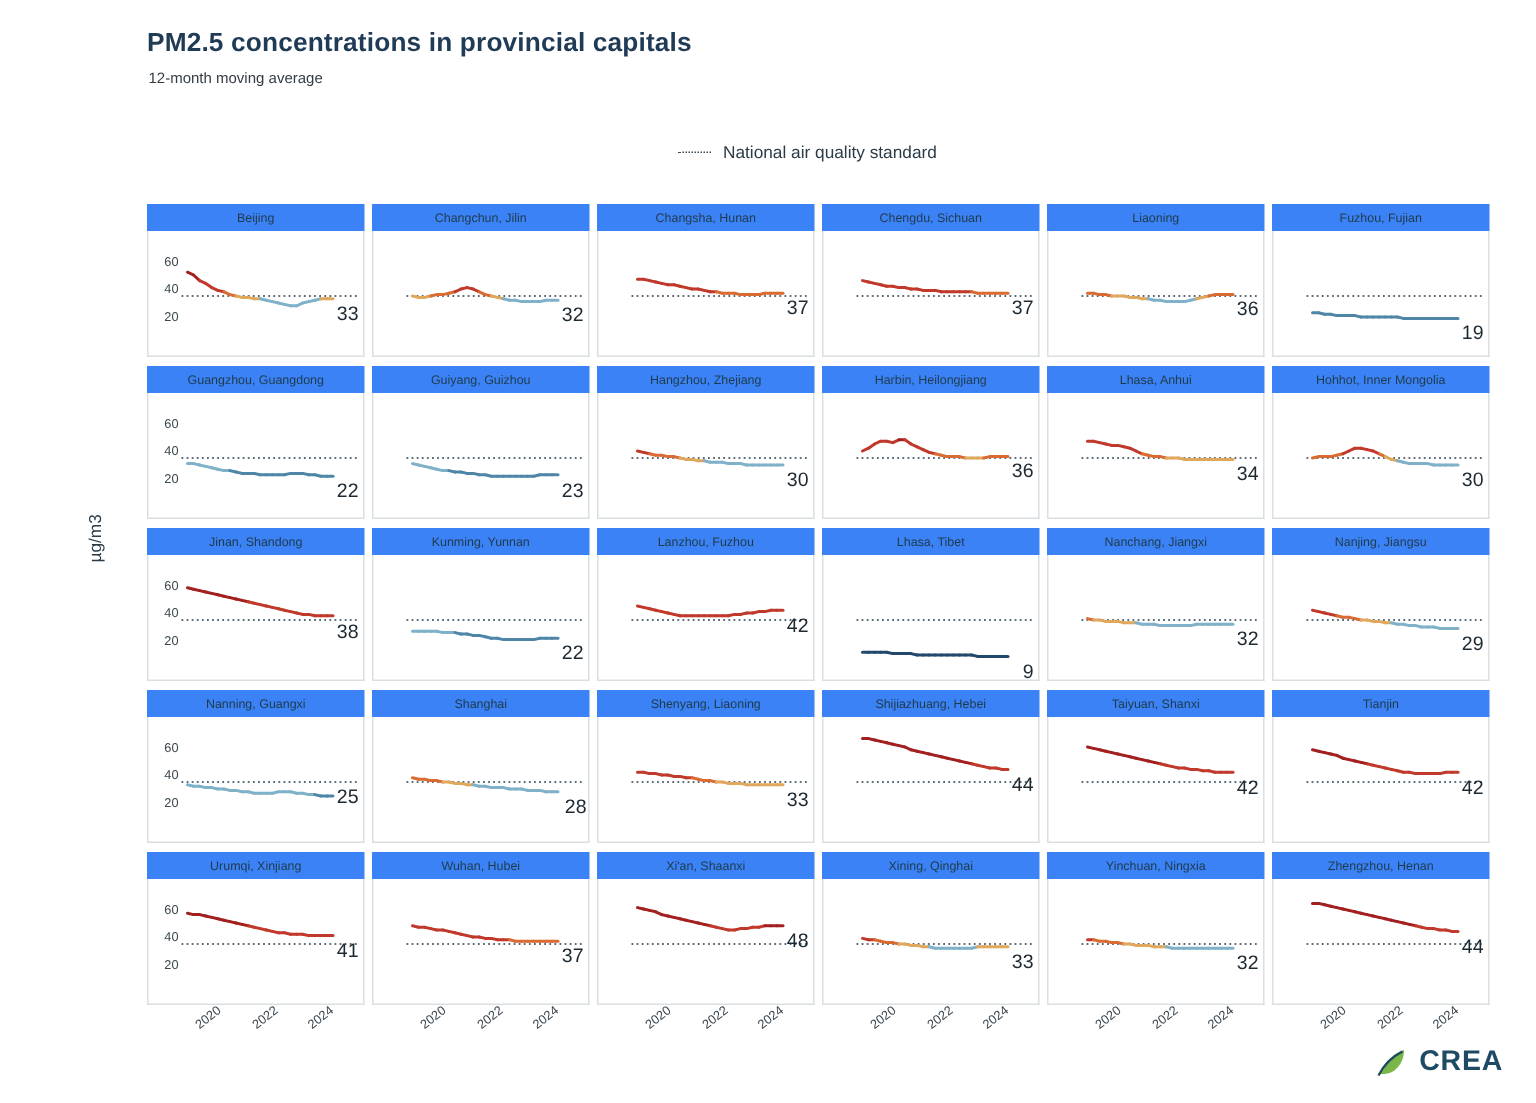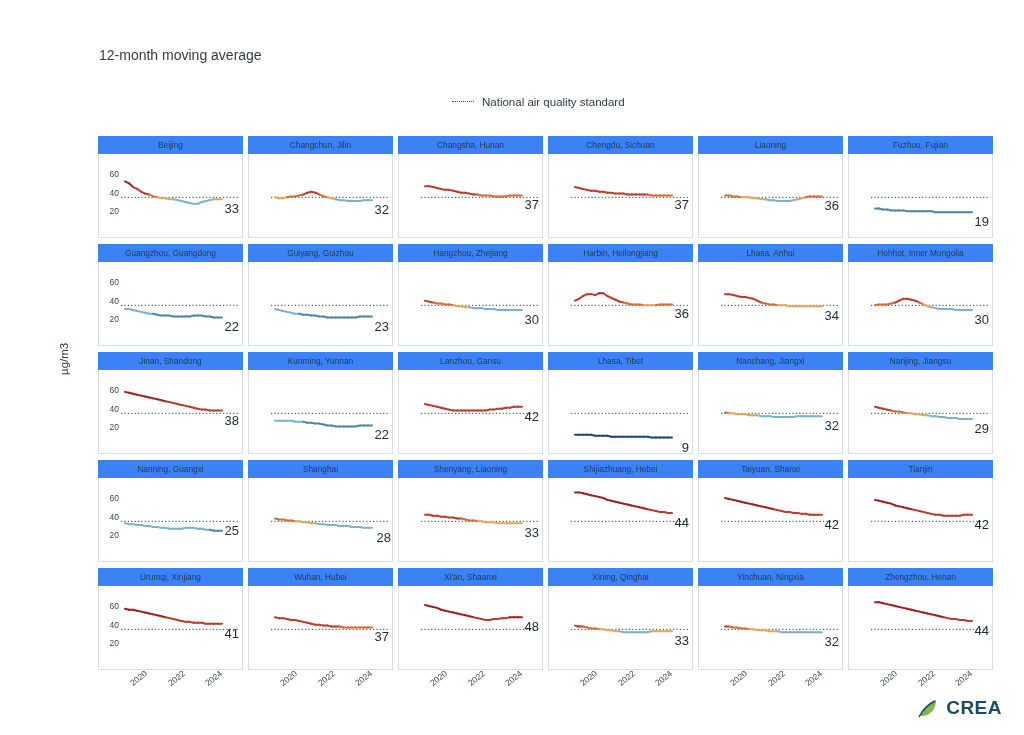--- a/index.html
+++ b/index.html
@@ -26,21 +26,21 @@
     top: 18px;
     font-size: 17.5px;
     font-weight: bold;
     color: #1f3b55;
     letter-spacing: 0.1px;
   }
   .subtitle {
     position: absolute;
     left: 99px;
     top: 47px;
-    font-size: 14px;
+    font-size: 10px;
     color: #333c44;
   }
   .legend {
     position: absolute;
     left: 452px;
     top: 96px;
     display: flex;
     align-items: center;
     gap: 8px;
     font-size: 11.5px;
@@ -143,20 +143,21 @@
     font-weight: bold;
     color: #1f4a63;
     letter-spacing: 0.5px;
   }
 </style>
 </head>
 <body>
 
 <div id="page">
 
+  <div class="title">PM2.5 concentrations in provincial capitals</div>
   <div class="subtitle">12-month moving average</div>
 
   <div class="legend">
     <span class="dots"></span>
     <span>National air quality standard</span>
   </div>
 
   <div class="ylabel">µg/m3</div>
 
   <div class="grid" id="grid">
@@ -630,21 +631,21 @@
               <line x1="102.79166666666666" y1="56.4" x2="106.83333333333334" y2="56.4" stroke="#4f86a8" stroke-width="2" stroke-linecap="round"></line>
               <line x1="106.83333333333334" y1="56.4" x2="110.875" y2="55.46666666666667" stroke="#4f86a8" stroke-width="2" stroke-linecap="round"></line>
               <line x1="110.875" y1="55.46666666666667" x2="114.91666666666666" y2="55.46666666666667" stroke="#4f86a8" stroke-width="2" stroke-linecap="round"></line>
               <line x1="114.91666666666666" y1="55.46666666666667" x2="118.95833333333334" y2="55.46666666666667" stroke="#4f86a8" stroke-width="2" stroke-linecap="round"></line>
               <line x1="118.95833333333334" y1="55.46666666666667" x2="123" y2="55.46666666666667" stroke="#4f86a8" stroke-width="2" stroke-linecap="round"></line>
             </svg>
             <span class="endlabel" style="right: 3px; top: 57.4667px;">22</span>
           </div>
         </div>
         <div class="panel">
-          <div class="panel-header">Lanzhou, Gansu</div>
+          <div class="panel-header">Lanzhou, Fuzhou</div>
           <div class="plot">
             <svg width="143" height="82">
               <line x1="22" x2="141" y1="43.333333333333336" y2="43.333333333333336" stroke="#253b4a" stroke-width="1" stroke-dasharray="1.2 2.2"></line>
               <line x1="26" y1="34" x2="30.041666666666664" y2="34.93333333333334" stroke="#c0392b" stroke-width="2" stroke-linecap="round"></line>
               <line x1="30.041666666666664" y1="34.93333333333334" x2="34.08333333333333" y2="35.86666666666666" stroke="#c0392b" stroke-width="2" stroke-linecap="round"></line>
               <line x1="34.08333333333333" y1="35.86666666666666" x2="38.125" y2="36.8" stroke="#c0392b" stroke-width="2" stroke-linecap="round"></line>
               <line x1="38.125" y1="36.8" x2="42.166666666666664" y2="37.733333333333334" stroke="#c0392b" stroke-width="2" stroke-linecap="round"></line>
               <line x1="42.166666666666664" y1="37.733333333333334" x2="46.208333333333336" y2="38.666666666666664" stroke="#c0392b" stroke-width="2" stroke-linecap="round"></line>
               <line x1="46.208333333333336" y1="38.666666666666664" x2="50.25" y2="39.6" stroke="#c0392b" stroke-width="2" stroke-linecap="round"></line>
               <line x1="50.25" y1="39.6" x2="54.29166666666667" y2="40.53333333333333" stroke="#c0392b" stroke-width="2" stroke-linecap="round"></line>

